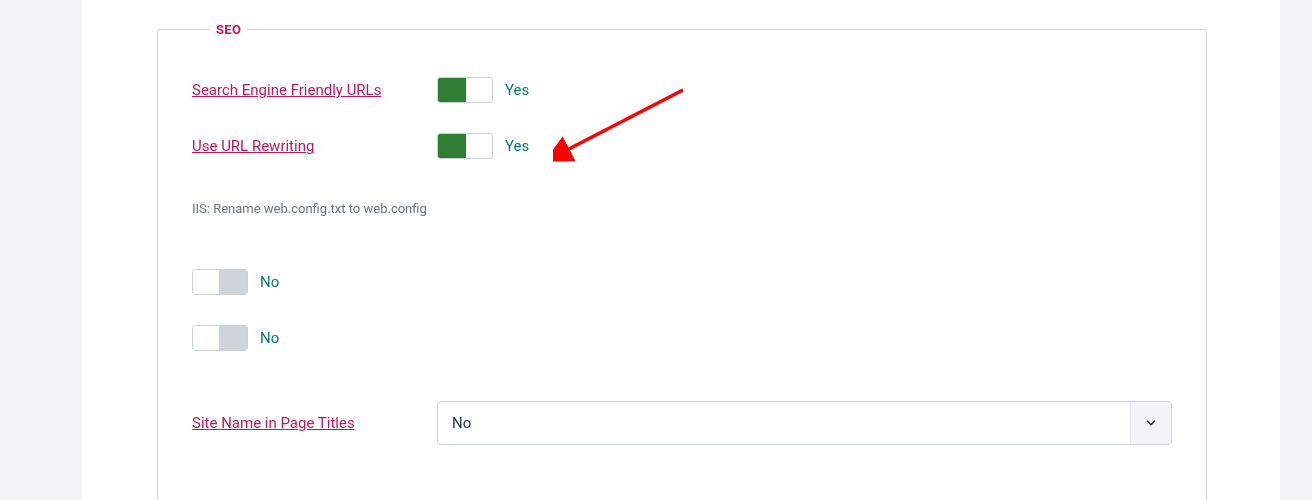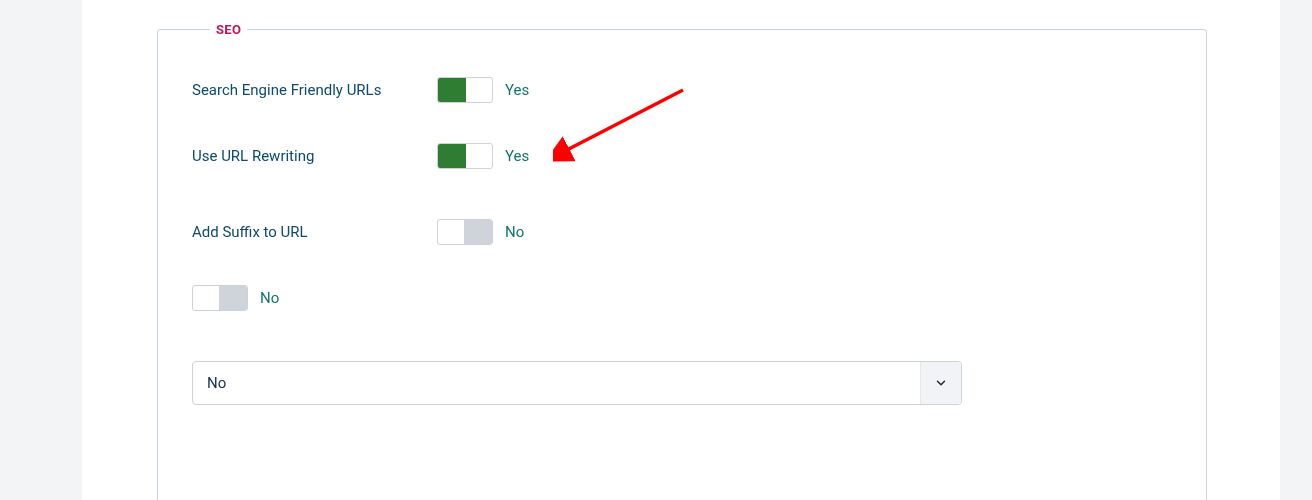--- a/index.html
+++ b/index.html
@@ -41,28 +41,29 @@
     margin-left: 18px;
     font-size: 13px;
     font-weight: 700;
     color: #be185d;
     letter-spacing: 0.3px;
   }
 
   .form-row {
     display: flex;
     align-items: center;
-    margin-top: 40px;
+    margin-top: 30px;
   }
   .form-row.first { margin-top: 40px; }
   .label-col {
     width: 245px;
     flex: 0 0 245px;
     font-size: 15px;
-    color: #0c4a6e;
+    color: #be185d;
+    text-decoration: underline;
   }
   .field-col {
     flex: 1;
     display: flex;
     align-items: center;
   }
 
   .toggle {
     width: 56px;
     height: 26px;
@@ -172,38 +173,39 @@
 
   <div class="form-row">
     <div class="label-col">Use URL Rewriting</div>
     <div class="field-col">
       <div class="toggle on"></div>
       <span class="toggle-text">Yes</span>
     </div>
   </div>
 
   <div class="help-text">
+    <div>IIS: Rename web.config.txt to web.config</div>
   </div>
 
   <div class="form-row" style="margin-top:50px;">
-    <div class="label-col">Add Suffix to URL</div>
     <div class="field-col">
       <div class="toggle off"></div>
       <span class="toggle-text">No</span>
     </div>
   </div>
 
   <div class="form-row">
     <div class="field-col">
       <div class="toggle off"></div>
       <span class="toggle-text">No</span>
     </div>
   </div>
 
   <div class="form-row" style="margin-top:50px;">
+    <div class="label-col">Site Name in Page Titles</div>
     <div class="field-col">
       <div class="select-wrap">
         <div class="select-box">
           <div class="select-value">No</div>
           <div class="select-arrow">
             <svg viewBox="0 0 24 24" fill="none" stroke-width="2.5" stroke-linecap="round" stroke-linejoin="round">
                 <polyline points="6 9 12 15 18 9"></polyline>
               </svg>
           </div>
         </div>

